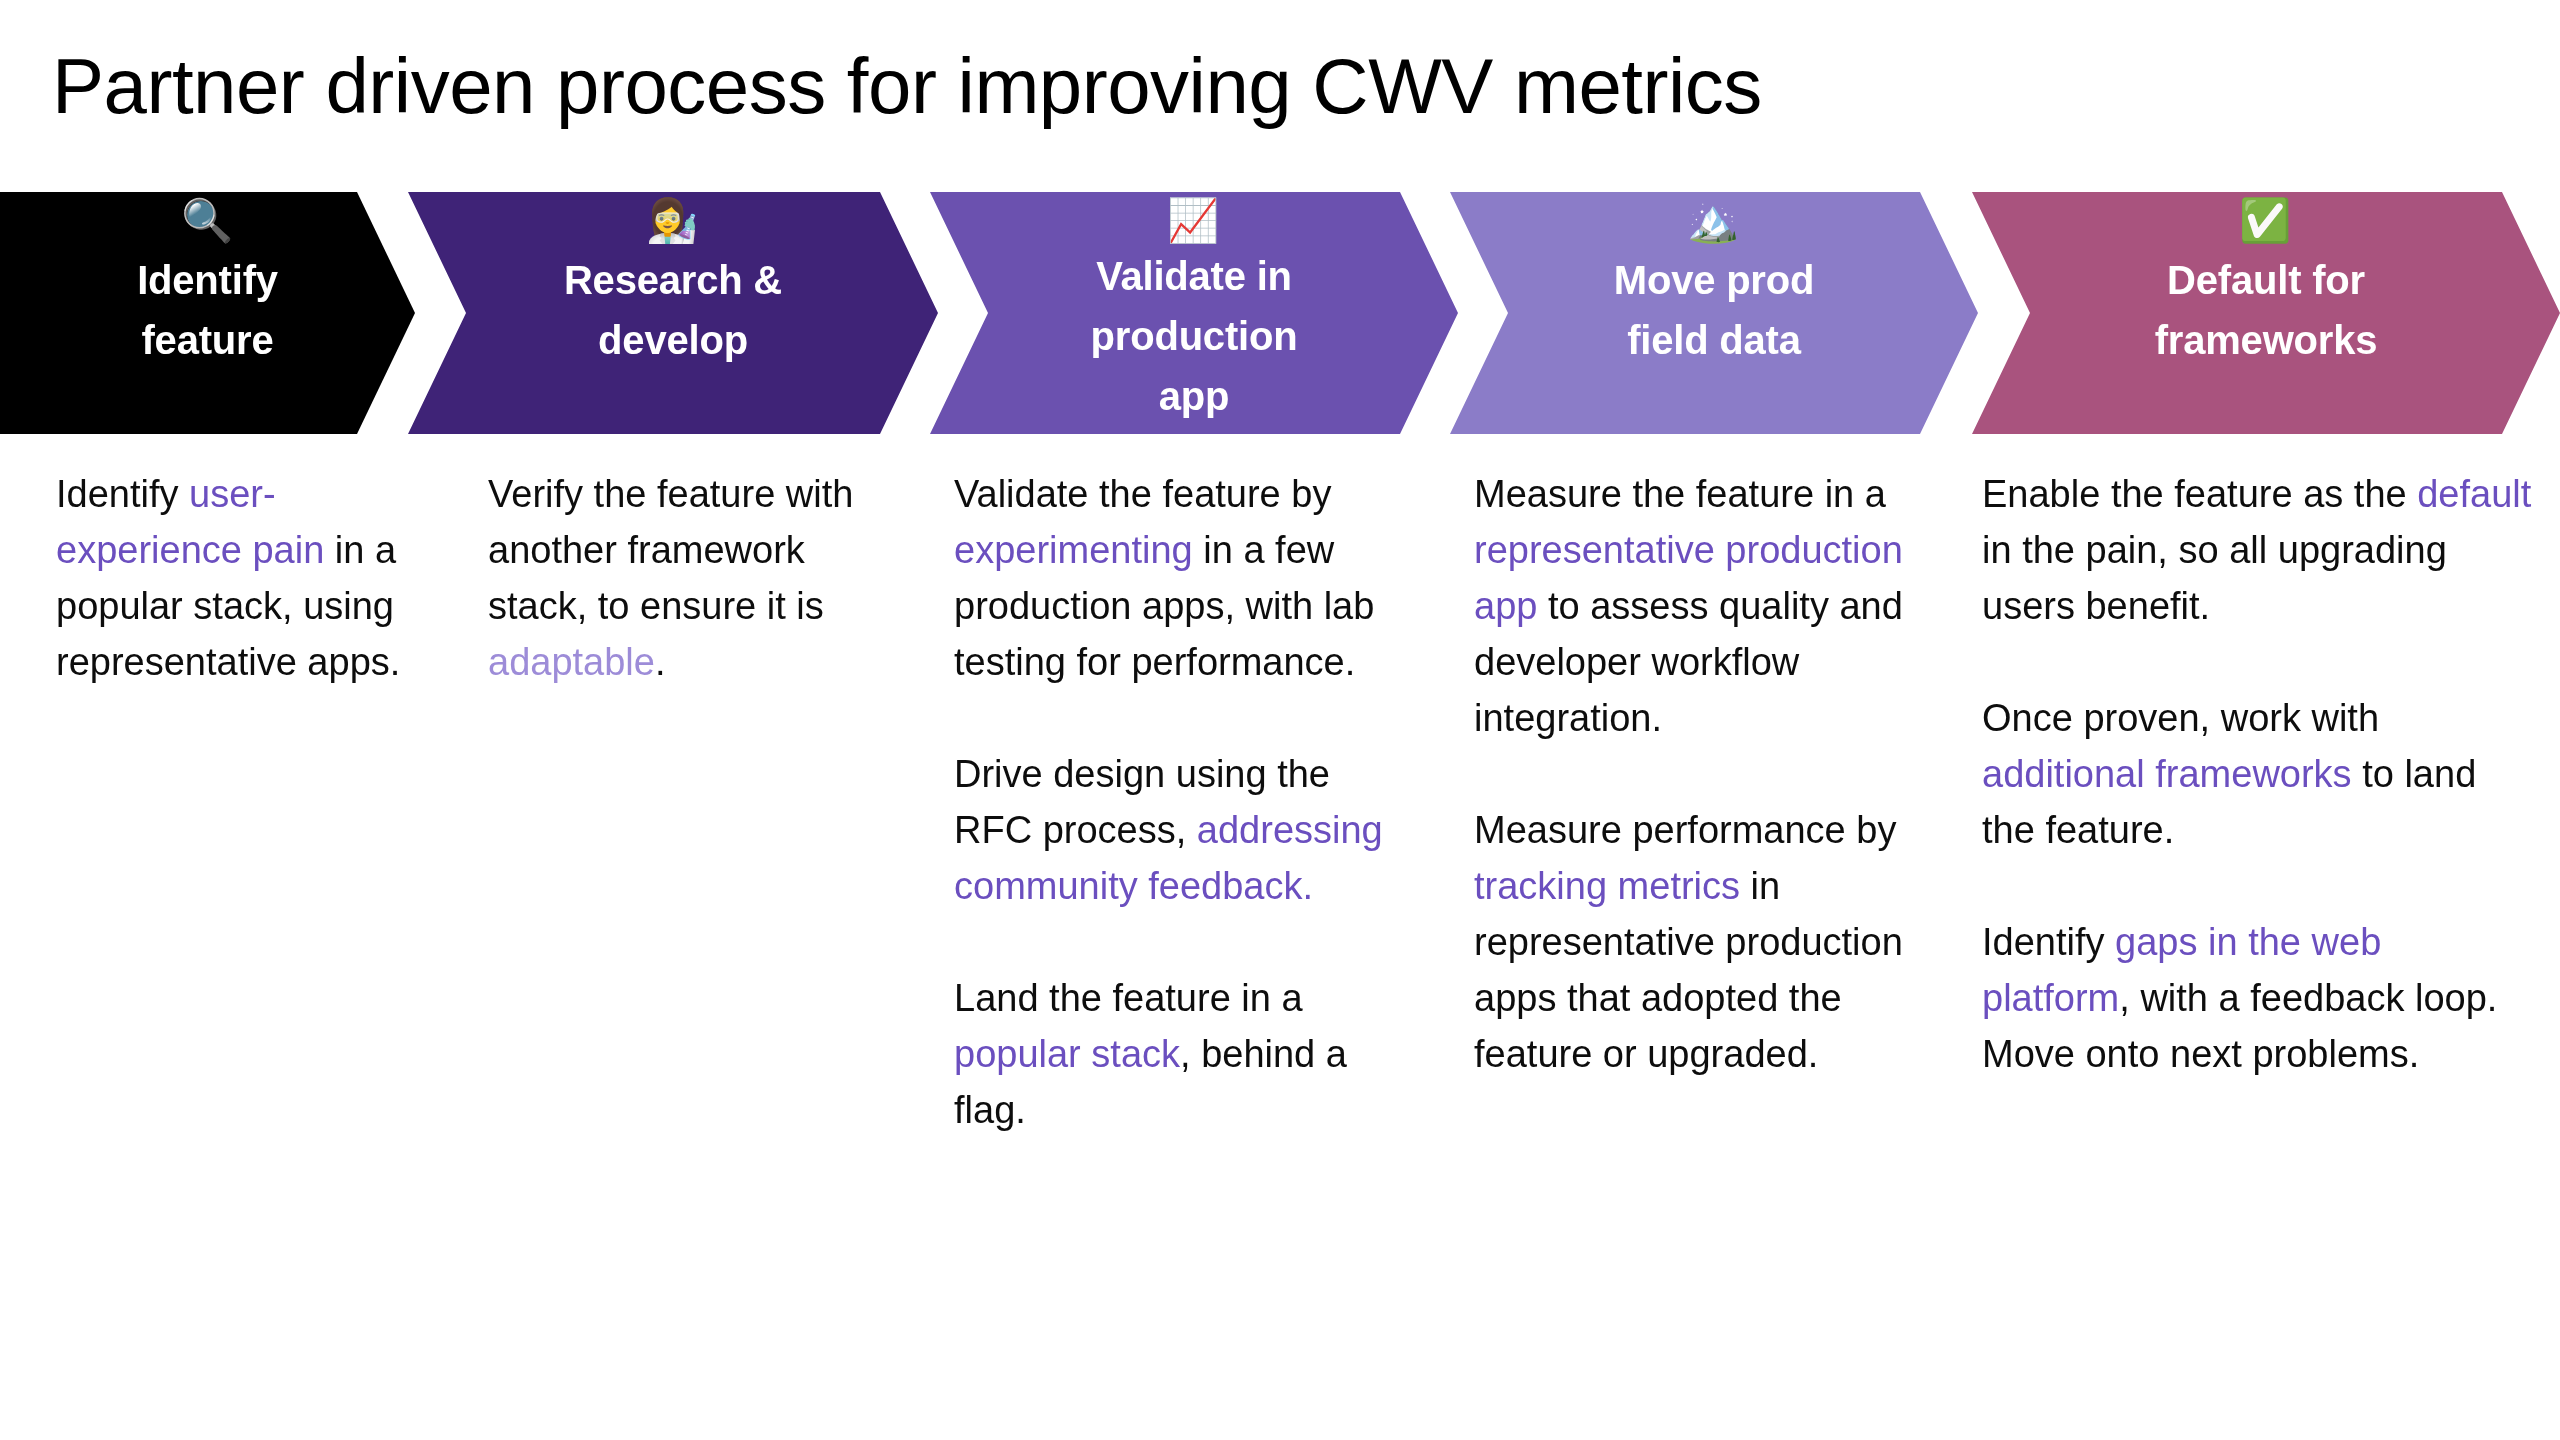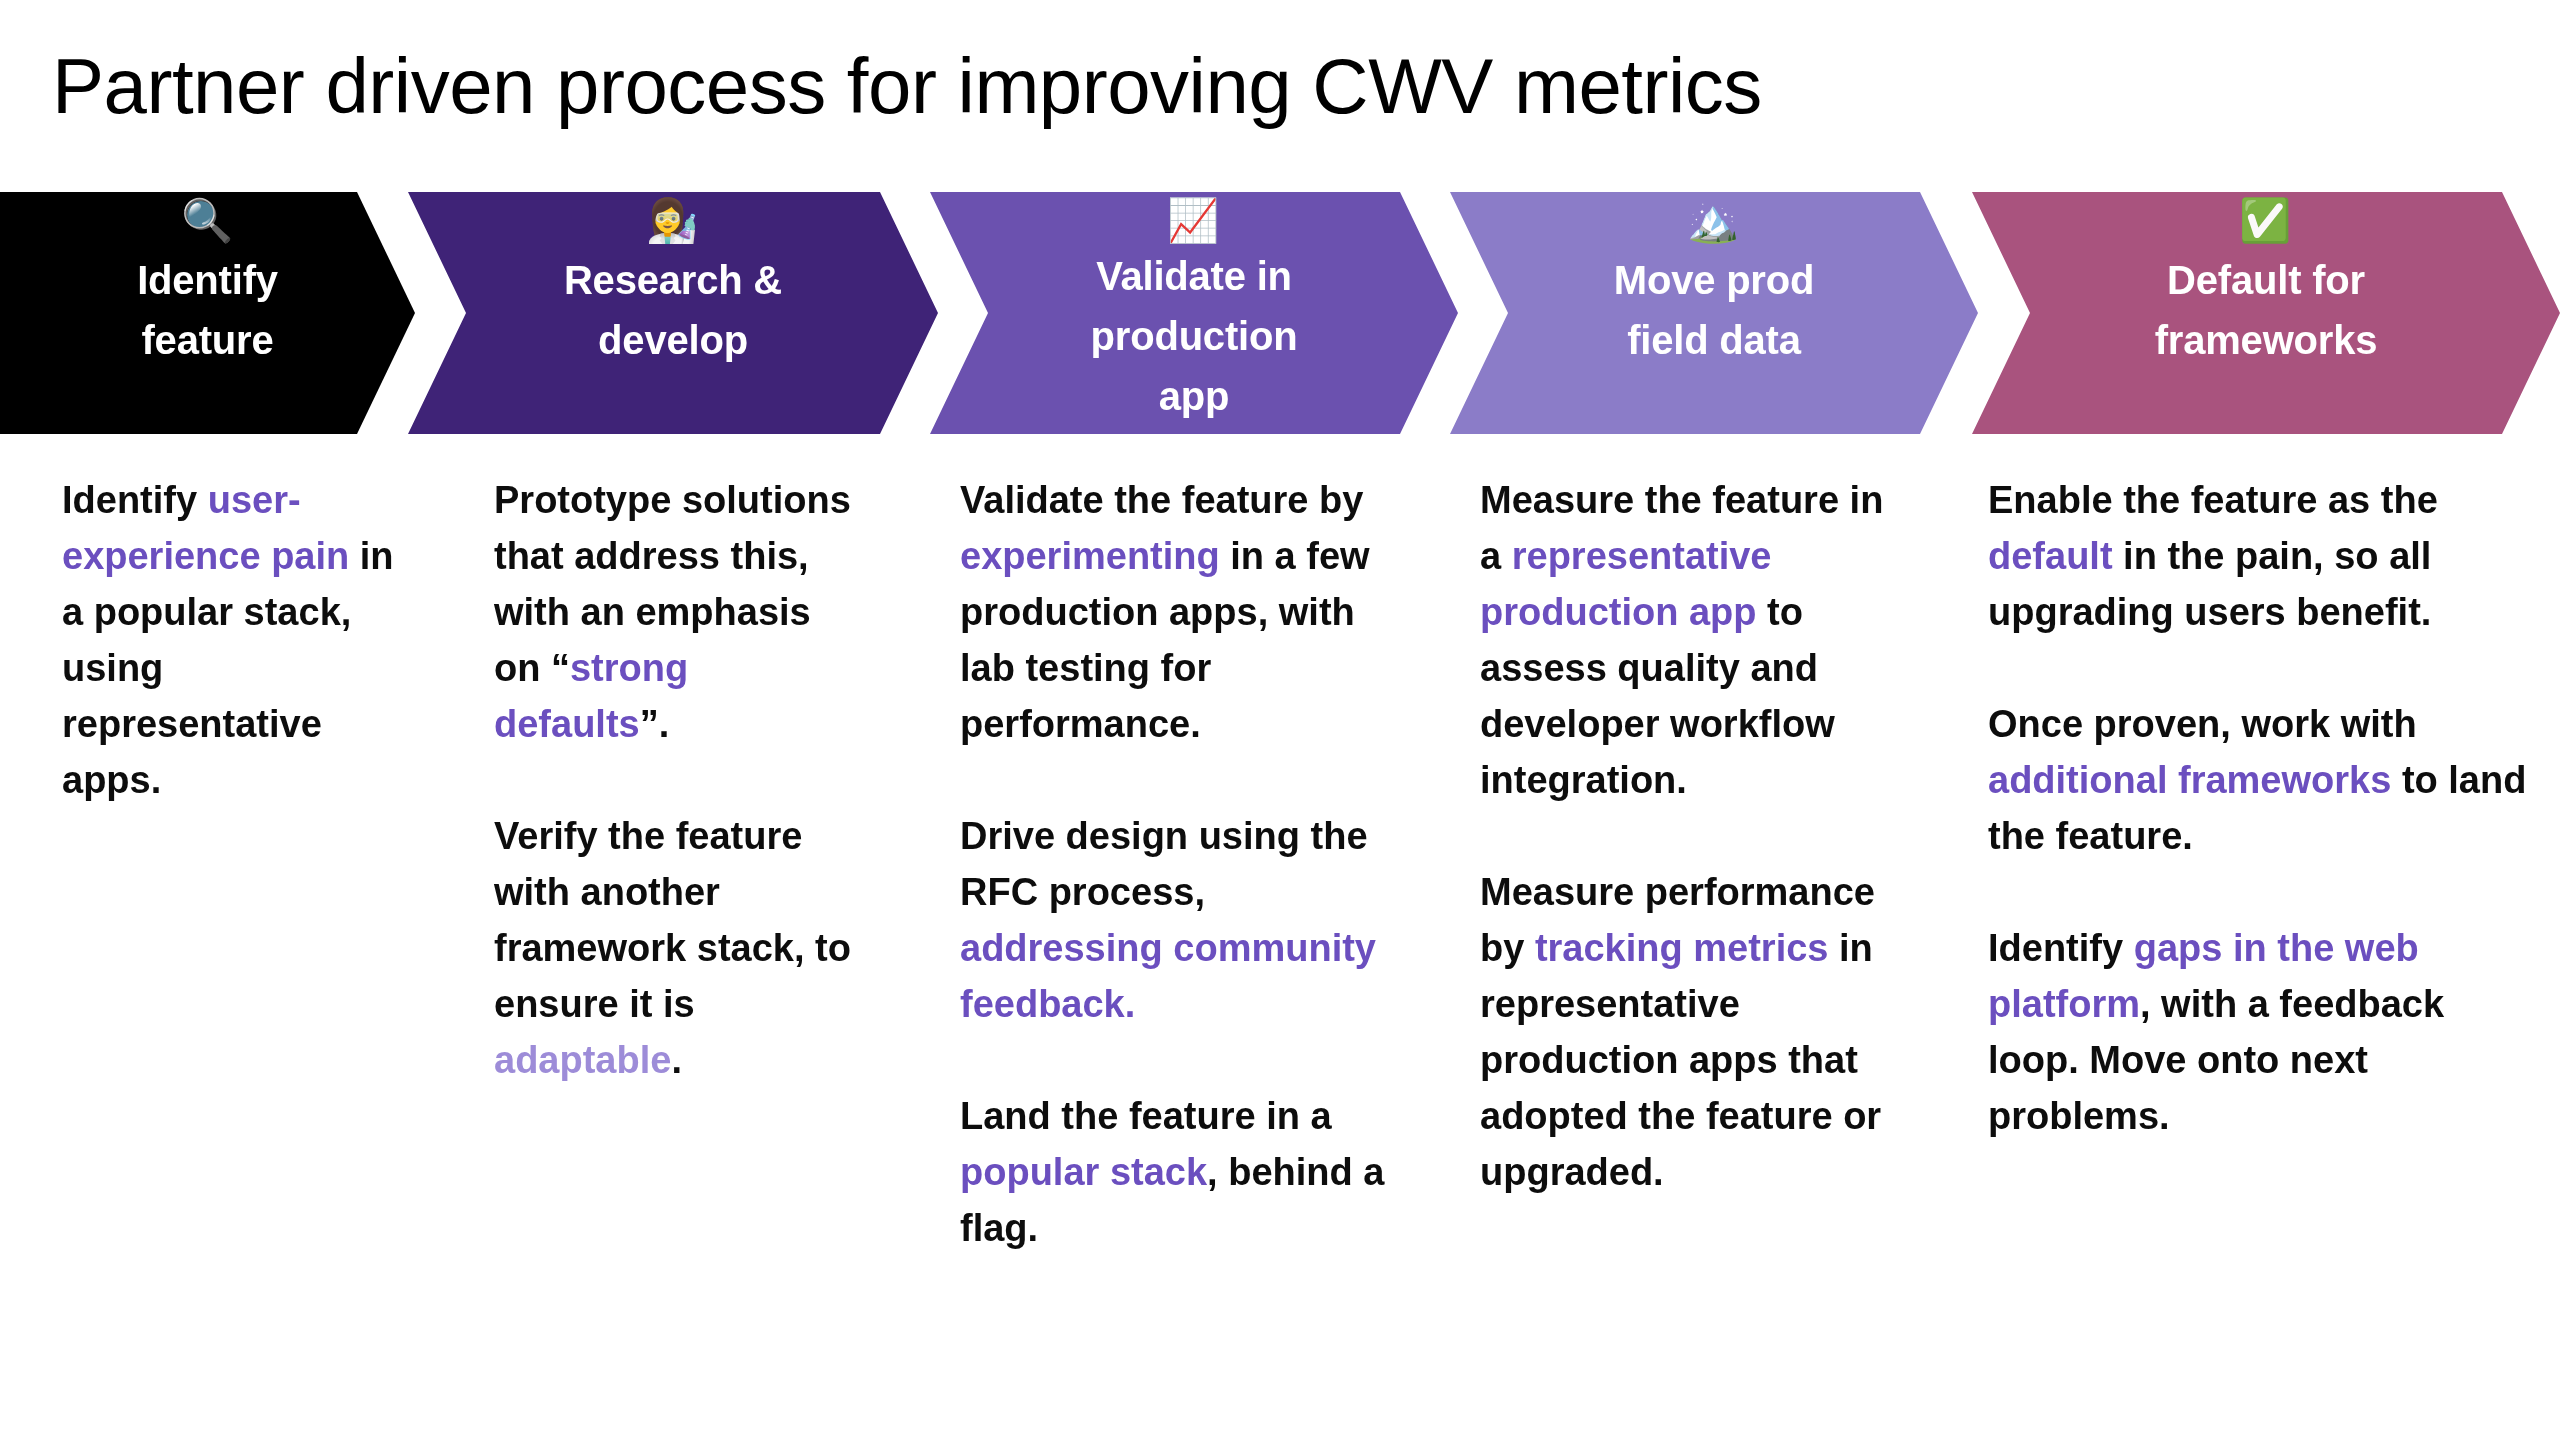--- a/index.html
+++ b/index.html
@@ -64,21 +64,21 @@
     width: 2560px; height: 880px;
   }
   .col {
     position: absolute;
     top: 0;
     font-size: 38px;
     line-height: 56px;
     color: #0d0d0d;
     font-weight: 400;
   }
-  .col p { margin: 10px; font-weight: bold; }
+  .col p { margin: 4px; }
   .col p + p { margin-top: 56px; }
   .hl  { color: #6B4FBF; }
   .hl-light { color: #9D8CD8; }
 </style>
 </head>
 <body>
 
 <div class="slide">
 
   <div class="title">Partner driven process for improving CWV metrics</div>
@@ -104,21 +104,20 @@
         <span class="chev-emoji">✅</span>
         <div class="chev-label" style="margin-top: 4px;">Default for<br>frameworks</div>
       </div>
     </div>
 
   <div class="columns">
       <div class="col" style="left: 52px; width: 360px;">
         <p><span>Identify </span><span class="hl">user-experience pain</span><span> in a popular stack, using representative apps.</span></p>
       </div>
       <div class="col" style="left: 484px; width: 390px;">
-        <p><span>Prototype solutions that address this, with an emphasis on “</span><span class="hl">strong defaults</span><span>”.</span></p>
         <p><span>Verify the feature with another framework stack, to ensure it is </span><span class="hl-light">adaptable</span><span>.</span></p>
       </div>
       <div class="col" style="left: 950px; width: 470px;">
         <p><span>Validate the feature by </span><span class="hl">experimenting</span><span> in a few production apps, with lab testing for performance.</span></p>
         <p><span>Drive design using the RFC process, </span><span class="hl">addressing community feedback.</span></p>
         <p><span>Land the feature in a </span><span class="hl">popular stack</span><span>, behind a flag.</span></p>
       </div>
       <div class="col" style="left: 1470px; width: 450px;">
         <p><span>Measure the feature in a </span><span class="hl">representative production app</span><span> to assess quality and developer workflow integration.</span></p>
         <p><span>Measure performance by </span><span class="hl">tracking metrics</span><span> in representative production apps that adopted the feature or upgraded.</span></p>

